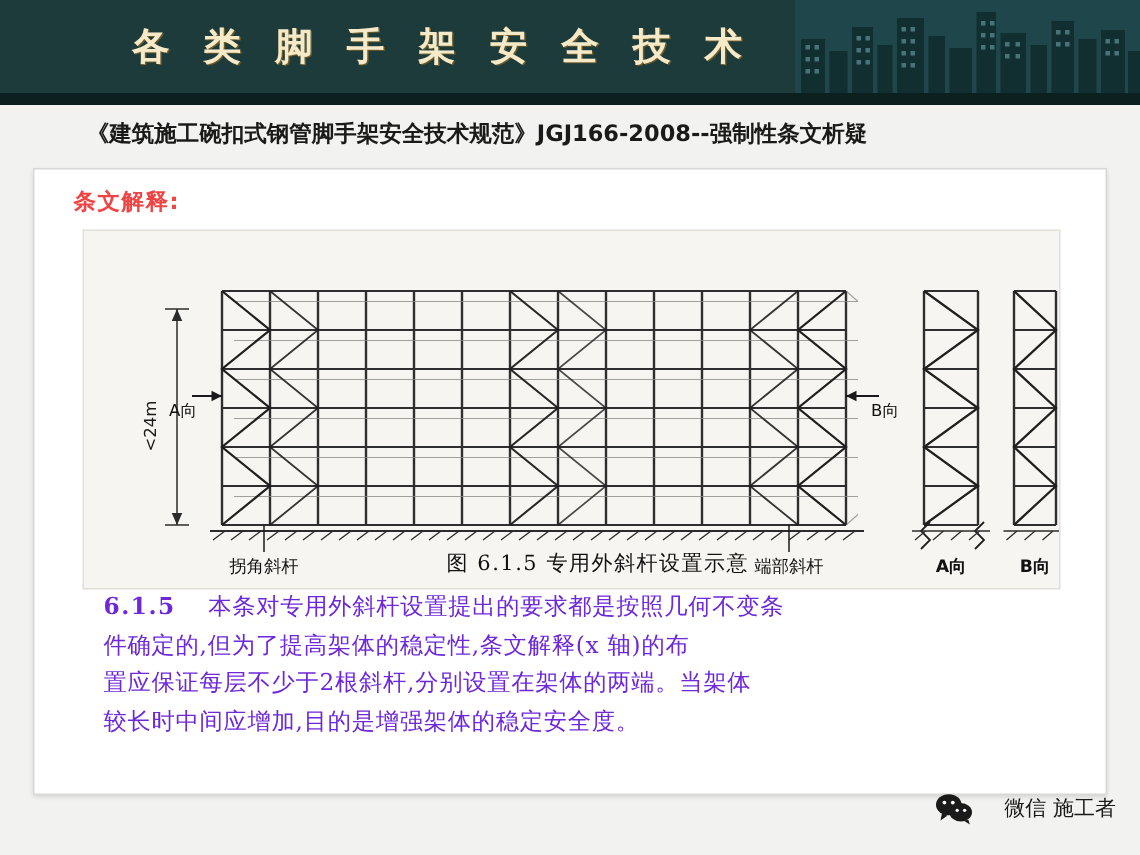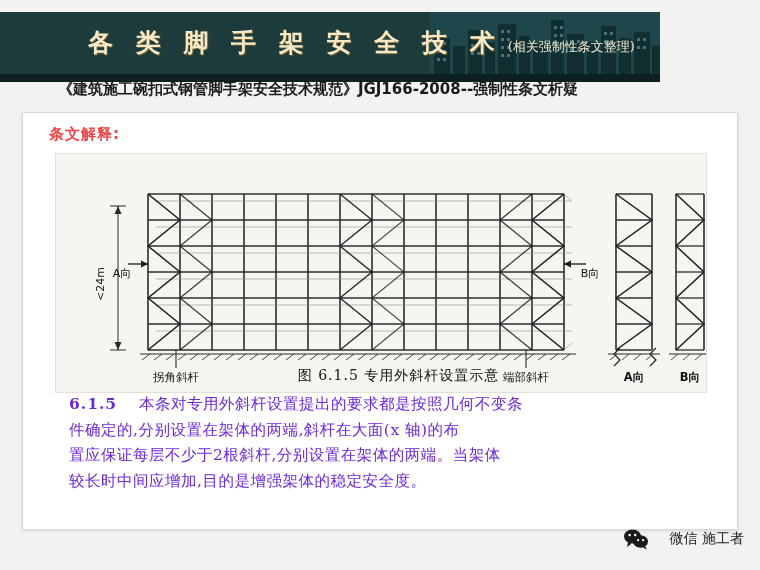--- a/index.html
+++ b/index.html
@@ -7,21 +7,21 @@
   body {
     width: 760px; height: 570px;
     font-family: "Liberation Sans", sans-serif;
     background: #f2f2f0;
     overflow: hidden;
     position: relative;
   }
 
   
   .banner {
-    position: absolute; left: 0; top: 12px; width: 660px; height: 70px;
+    position: absolute; left: 0; top: 0; width: 760px; height: 70px;
     background: #1d3b3b;
     overflow: hidden;
     padding-left: 30px;
   }
   .banner-stripe {
     position: absolute; left: 0; bottom: 0; width: 760px; height: 8px;
     background: #0d2020;
   }
   .banner-city {
     position: absolute; right: 0; top: 0; width: 230px; height: 70px;
@@ -190,21 +190,20 @@
         <rect x="207" y="26" width="3" height="3"></rect>
           <rect x="213" y="26" width="3" height="3"></rect>
         <rect x="207" y="34" width="3" height="3"></rect>
           <rect x="213" y="34" width="3" height="3"></rect>
       </g>
     </svg>
   </div>
 
   <div class="banner-title-wrap">
     <div class="banner-title">各 类 脚 手 架 安 全 技 术</div>
-    <div class="banner-sub">(相关强制性条文整理)</div>
   </div>
 
   <div class="banner-stripe"></div>
 </div>
 
 <div class="doc-subtitle">《建筑施工碗扣式钢管脚手架安全技术规范》JGJ166-2008--强制性条文析疑</div>
 
 <div class="card">
 
   <div class="clause-label">条文解释:</div>
@@ -395,21 +394,21 @@
     </svg>
   </div>
 
   <div class="fig-caption">图 6.1.5   专用外斜杆设置示意</div>
 
   <div class="body-box">
     <div class="body-line first">
       <span class="num">6.1.5</span>
       &nbsp;&nbsp;&nbsp;<span>本条对专用外斜杆设置提出的要求都是按照几何不变条</span>
     </div>
-    <div class="body-line">件确定的,分别设置在架体的两端,斜杆在大面(x 轴)的布</div>
+    <div class="body-line">件确定的,但为了提高架体的稳定性,条文解释(x 轴)的布</div>
     <div class="body-line">置应保证每层不少于2根斜杆,分别设置在架体的两端。当架体</div>
     <div class="body-line">较长时中间应增加,目的是增强架体的稳定安全度。</div>
   </div>
 </div>
 
 <div class="footer-page">
   <span>Page</span>
   <span class="pg">56</span>
 </div>
 

